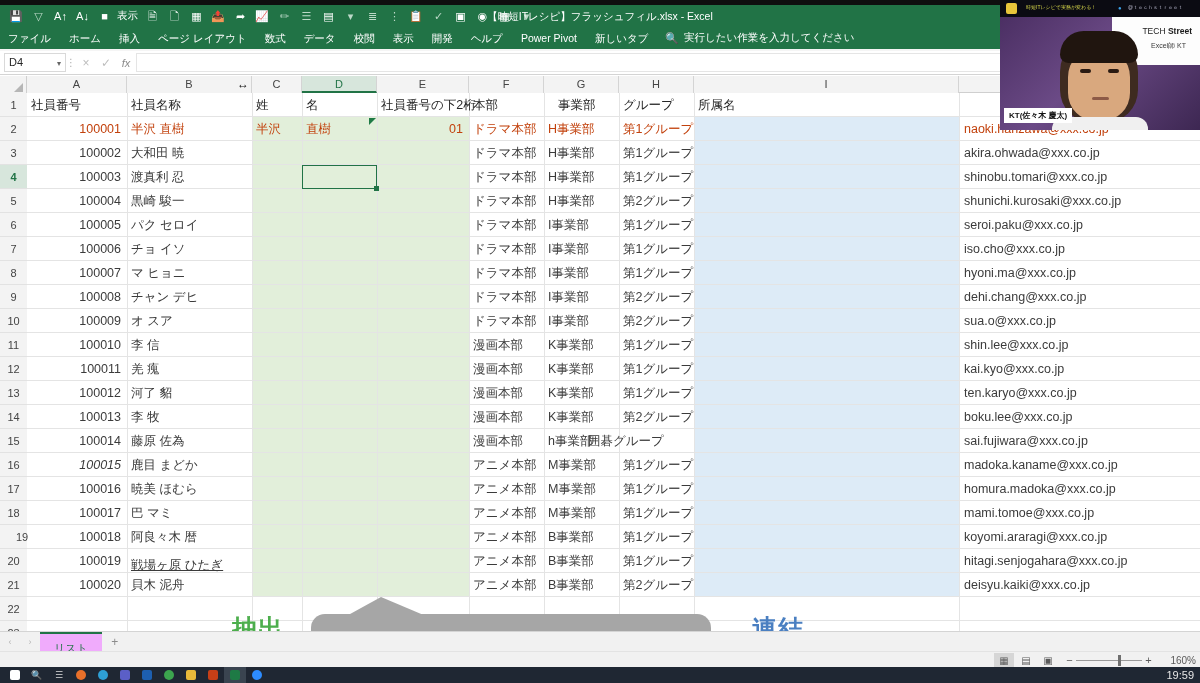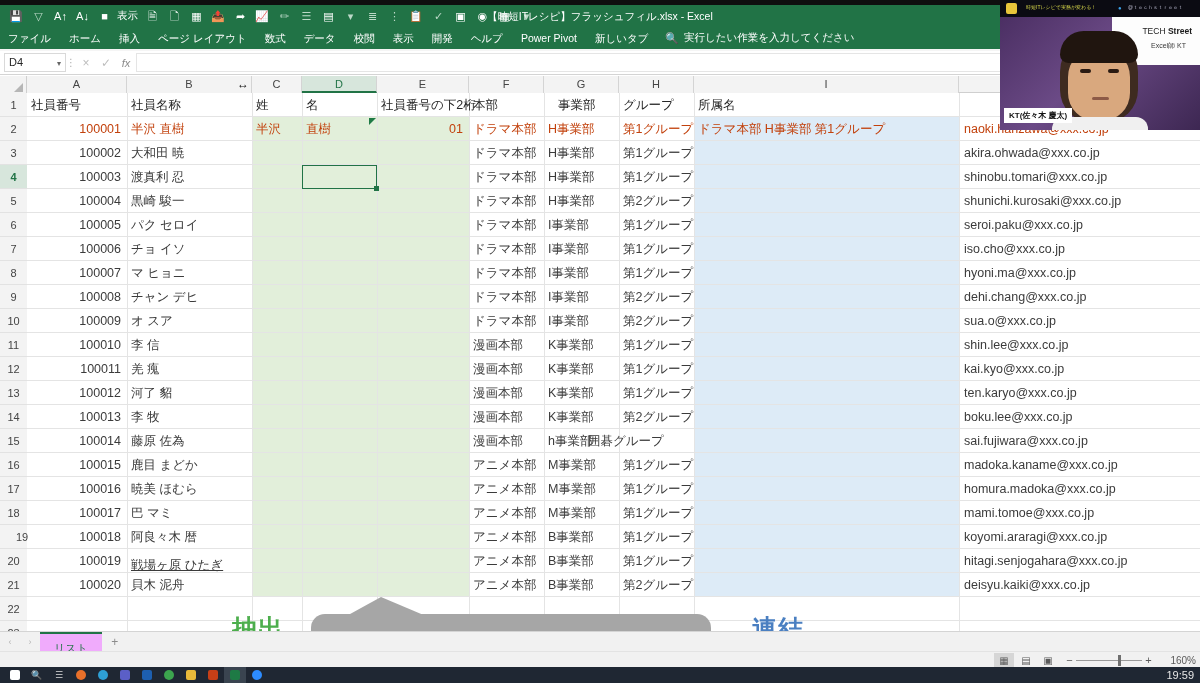--- a/index.html
+++ b/index.html
@@ -316,21 +316,20 @@
       <div class="cell hdr" style="top: 0px; height: 24px; left: 596px;">グループ</div>
       <div class="cell hdr" style="top: 0px; height: 24px; left: 671px;">所属名</div>
       <div class="cell num orange" style="top: 24px; height: 24px; left: 0px; width: 94px;">100001</div>
       <div class="cell orange" style="top: 24px; height: 24px; left: 104px;">半沢 直樹</div>
       <div class="cell orange" style="top: 24px; height: 24px; left: 229px;">半沢</div>
       <div class="cell orange" style="top: 24px; height: 24px; left: 279px;">直樹</div>
       <div class="cell num orange" style="top: 24px; height: 24px; left: 350px; width: 86px;">01</div>
       <div class="cell orange" style="top: 24px; height: 24px; left: 446px;">ドラマ本部</div>
       <div class="cell orange" style="top: 24px; height: 24px; left: 521px;">H事業部</div>
       <div class="cell orange" style="top: 24px; height: 24px; left: 596px;">第1グループ</div>
-      <div class="cell orange" style="top: 24px; height: 24px; left: 671px;">ドラマ本部 H事業部 第1グループ</div>
       <div class="cell orange" style="left: 937px; top: 24px; height: 24px;">naoki.hanzawa@xxx.co.jp</div>
       <div class="cell num" style="top: 48px; height: 24px; left: 0px; width: 94px;">100002</div>
       <div class="cell " style="top: 48px; height: 24px; left: 104px;">大和田 暁</div>
       <div class="cell " style="top: 48px; height: 24px; left: 446px;">ドラマ本部</div>
       <div class="cell " style="top: 48px; height: 24px; left: 521px;">H事業部</div>
       <div class="cell " style="top: 48px; height: 24px; left: 596px;">第1グループ</div>
       <div class="cell" style="left: 937px; top: 48px; height: 24px;">akira.ohwada@xxx.co.jp</div>
       <div class="cell num" style="top: 72px; height: 24px; left: 0px; width: 94px;">100003</div>
       <div class="cell " style="top: 72px; height: 24px; left: 104px;">渡真利 忍</div>
       <div class="cell " style="top: 72px; height: 24px; left: 446px;">ドラマ本部</div>
@@ -396,21 +395,21 @@
       <div class="cell " style="top: 312px; height: 24px; left: 446px;">漫画本部</div>
       <div class="cell " style="top: 312px; height: 24px; left: 521px;">K事業部</div>
       <div class="cell " style="top: 312px; height: 24px; left: 596px;">第2グループ</div>
       <div class="cell" style="left: 937px; top: 312px; height: 24px;">boku.lee@xxx.co.jp</div>
       <div class="cell num" style="top: 336px; height: 24px; left: 0px; width: 94px;">100014</div>
       <div class="cell " style="top: 336px; height: 24px; left: 104px;">藤原 佐為</div>
       <div class="cell " style="top: 336px; height: 24px; left: 446px;">漫画本部</div>
       <div class="cell " style="top: 336px; height: 24px; left: 521px;">h事業部</div>
       <div class="cell " style="top: 336px; height: 24px; left: 561px;">囲碁グループ</div>
       <div class="cell" style="left: 937px; top: 336px; height: 24px;">sai.fujiwara@xxx.co.jp</div>
-      <div class="cell num" style="top: 360px; height: 24px; left: 0px; width: 94px;">100015</div>
+      <div class="cell num" style="top: 360px; height: 24px; left: 0px; width: 94px; font-style: italic;">100015</div>
       <div class="cell " style="top: 360px; height: 24px; left: 104px;">鹿目 まどか</div>
       <div class="cell " style="top: 360px; height: 24px; left: 446px;">アニメ本部</div>
       <div class="cell " style="top: 360px; height: 24px; left: 521px;">M事業部</div>
       <div class="cell " style="top: 360px; height: 24px; left: 596px;">第1グループ</div>
       <div class="cell" style="left: 937px; top: 360px; height: 24px;">madoka.kaname@xxx.co.jp</div>
       <div class="cell num" style="top: 384px; height: 24px; left: 0px; width: 94px;">100016</div>
       <div class="cell " style="top: 384px; height: 24px; left: 104px;">暁美 ほむら</div>
       <div class="cell " style="top: 384px; height: 24px; left: 446px;">アニメ本部</div>
       <div class="cell " style="top: 384px; height: 24px; left: 521px;">M事業部</div>
       <div class="cell " style="top: 384px; height: 24px; left: 596px;">第1グループ</div>

